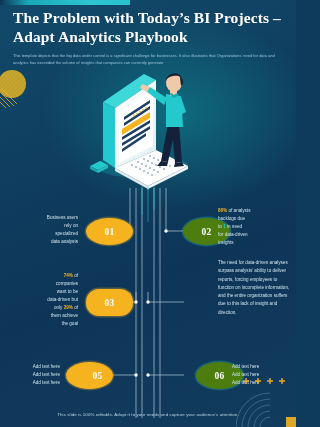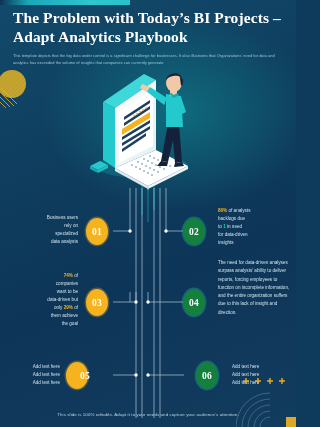--- a/index.html
+++ b/index.html
@@ -38,27 +38,27 @@
   .deco-br { position:absolute; right:0px; bottom:0px; width:60px; height:58px; }
 
   
   .illus { position:absolute; left:78px; top:62px; width:150px; height:128px; }
 
   
   .wires { position:absolute; left:0; top:0; width:296px; height:427px; }
 
   
   .num {
-    position:absolute; width:22px; height:27px; border-radius:50%;
+    position:absolute; width:47px; height:27px; border-radius:50%;
     display:flex; align-items:center; justify-content:center;
     font-family:"Liberation Serif", serif;
     font-weight:700; font-size:9.5px; color:#ffffff; letter-spacing:.3px;
   }
   .num.amber { background:#f5b320; box-shadow:0 0 0 1.4px rgba(245,179,32,.30); }
-  .num.teal  { background:#15803d; box-shadow:0 0 0 1.4px rgba(35,201,205,.30); }
+  .num.teal  { background:#4d7c0f; box-shadow:0 0 0 1.4px rgba(35,201,205,.30); }
 
   
   .blk { position:absolute; font-size:4.6px; line-height:1.75; color:#cfe3ef; }
   .blk.r { text-align:right; }
   .blk.l { text-align:left; }
   .hl-amber { color:#f5b320; font-weight:700; }
   .hl-teal  { color:#23c9cd; font-weight:700; }
 
   
   .footer {
@@ -229,22 +229,21 @@
       <circle cx="166" cy="231" r="1.7"></circle>
       <circle cx="136" cy="302" r="1.7"></circle>
       <circle cx="148" cy="302" r="1.7"></circle>
       <circle cx="136" cy="375" r="1.7"></circle>
       <circle cx="148" cy="375" r="1.7"></circle>
     </g>
   </svg>
 
   <div class="num amber" style="left:86px;  top:218px;">01</div>
   <div class="num teal" style="left:183px; top:218px;">02</div>
-  <div class="num amber" style="left:86px;  top:289px;">03</div>
-  <div class="num teal" style="left:183px; top:289px;">04</div>
+  <div class="num amber" style="left:86px;  top:289px;border-radius:13px;">03</div>
   <div class="num amber" style="left:66px;  top:362px;padding-left:16px;">05</div>
   <div class="num teal" style="left:196px; top:362px;text-align:center;">06</div>
 
   <div class="blk r" style="left:8px; top:214px; width:70px;">
     <div>Business users</div>
     <div>rely on</div>
     <div>specialized</div>
     <div>data analysts</div>
   </div>
 

